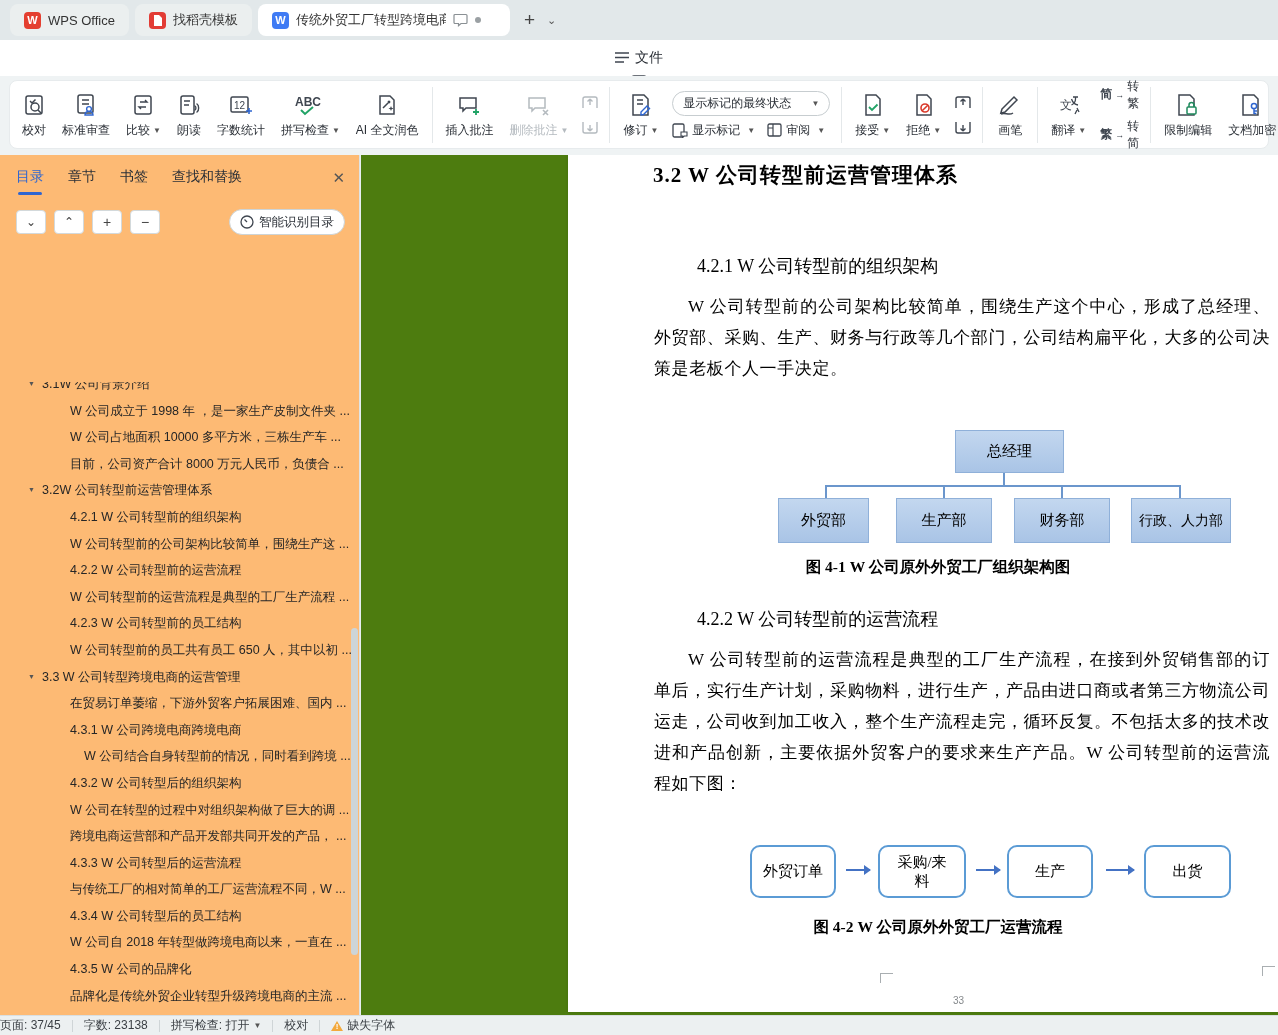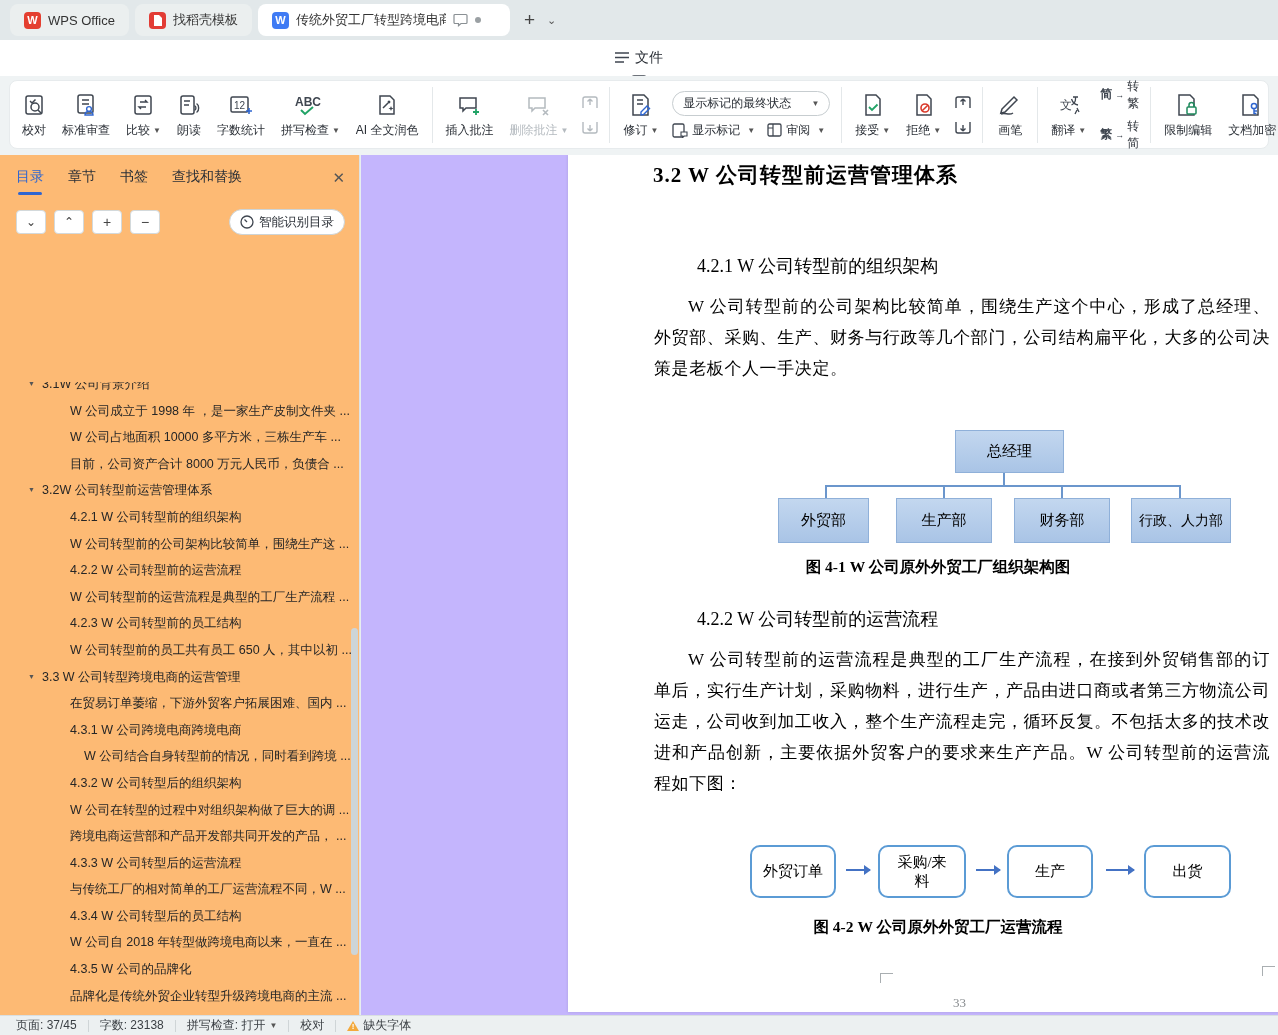--- a/index.html
+++ b/index.html
@@ -58,39 +58,39 @@
   .sqbtn { width:30px; height:24px; background:#fff; border:1px solid #d3d9db; border-radius:4px; display:flex; align-items:center; justify-content:center; font-size:12px; color:#444; }
   .smart { margin-left:auto; height:26px; border:1px solid #cdd4d6; border-radius:14px; background:#fff; display:flex; align-items:center; gap:5px; padding:0 10px; font-size:12.5px; color:#2a2f36; }
   .olist { position:absolute; left:0; right:8px; top:227px; bottom:0; overflow:hidden; }
   .orow { height:26.6px; line-height:26.6px; font-size:12.5px; color:#262626; white-space:nowrap; overflow:hidden; display:flex; align-items:center; }
   .orow:first-child { margin-top:-11px; }
   .caret { font-size:7px; color:#555; width:14px; flex:none; }
   .olabel { overflow:hidden; white-space:nowrap; }
   .sscroll { position:absolute; right:1px; top:55%; width:7px; height:38%; border-radius:4px; background:#cdd5d8; }
 
   
-  .workspace { position:absolute; left:361px; right:0; top:155px; bottom:20px; background:#c4b5fd; overflow:hidden; }
+  .workspace { position:absolute; left:361px; right:0; top:155px; bottom:20px; background:#4d7c0f; overflow:hidden; }
   .page { position:absolute; left:207px; top:0; width:722px; height:857px; background:#fff; box-shadow:0 0 3px rgba(0,0,0,.12); font-family:"Liberation Serif","DejaVu Serif",serif; color:#000; }
   .h1 { position:absolute; left:85px; top:6px; font-size:21px; font-weight:bold; letter-spacing:1px; }
   .h2 { position:absolute; left:129px; top:99px; font-size:18px; }
   .h3 { position:absolute; left:129px; top:452px; font-size:18px; }
   .para { position:absolute; left:86px; width:616px; font-size:17px; line-height:31px; text-align:justify; text-indent:34px; letter-spacing:.6px; }
   .p1 { top:136px; }
   .p2 { top:489px; }
   .obox { position:absolute; height:43px; background:linear-gradient(#c3d7ef,#a9c4e6); border:1px solid #8fb0d9; display:flex; align-items:center; justify-content:center; font-size:15px; }
   .oline { position:absolute; background:#6b96cc; }
   .cap { position:absolute; left:60px; width:620px; text-align:center; font-size:15.5px; font-weight:600; }
   .fbox { position:absolute; top:690px; height:53px; background:#fff; border:2px solid #5b9bd5; border-radius:10px; display:flex; align-items:center; justify-content:center; text-align:center; font-size:15px; line-height:19px; }
   .farrow { position:absolute; top:714px; height:2px; background:#4472c4; }
   .farrow::after { content:""; position:absolute; right:-1px; top:-4px; border-left:7px solid #4472c4; border-top:5px solid transparent; border-bottom:5px solid transparent; }
   .cornermk { position:absolute; width:13px; height:10px; border-top:1px solid #a9aeb1; border-left:1px solid #a9aeb1; }
-  .pgnum { position:absolute; left:385px; top:840px; font-size:13px; color:#85898c; font-family:Liberation Serif, serif; }
+  .pgnum { position:absolute; left:385px; top:840px; font-size:10px; color:#85898c; font-family:Liberation Sans, sans-serif; }
 
   
-  .statusbar { position:absolute; left:0; right:0; bottom:0; height:20px; background:#ecf0f1; border-top:1px solid #d9dfe1; display:flex; align-items:center; gap:11px; padding-left:16px; font-size:12px; color:#3a3f44; }
+  .statusbar { position:absolute; left:0; right:0; bottom:0; height:20px; background:#ecf0f1; border-top:1px solid #d9dfe1; display:flex; align-items:center; gap:11px; padding-left:0; font-size:12px; color:#3a3f44; }
   .ssep { width:1px; height:12px; background:#cfd5d7; }
   .warn { width:0; height:0; border-left:6px solid transparent; border-right:6px solid transparent; border-bottom:10px solid #f3a93c; position:relative; }
   .warn::after { content:"!"; position:absolute; left:-1.5px; top:1px; font-size:8px; color:#fff; font-weight:bold; }
   .stitem { display:flex; align-items:center; gap:4px; }
 </style>
 </head>
 <body>
 
 <div class="tabbar">
   <div class="tab">

